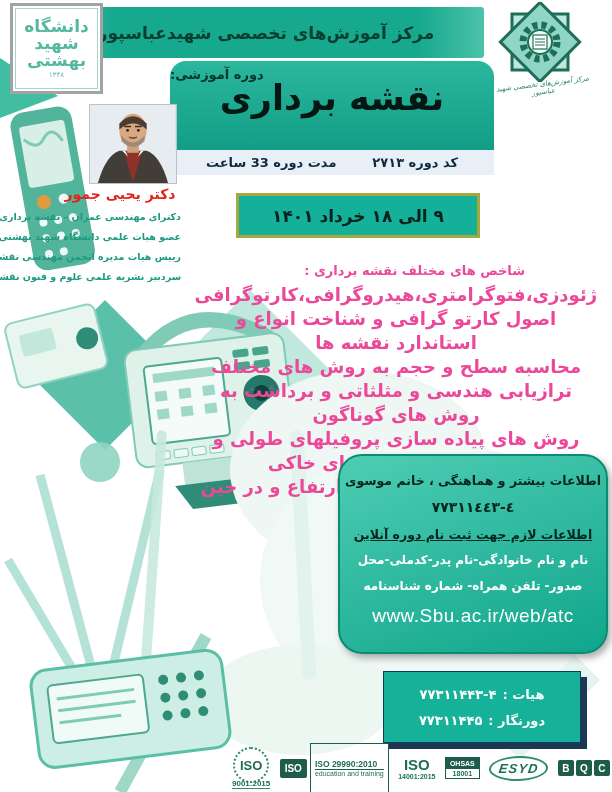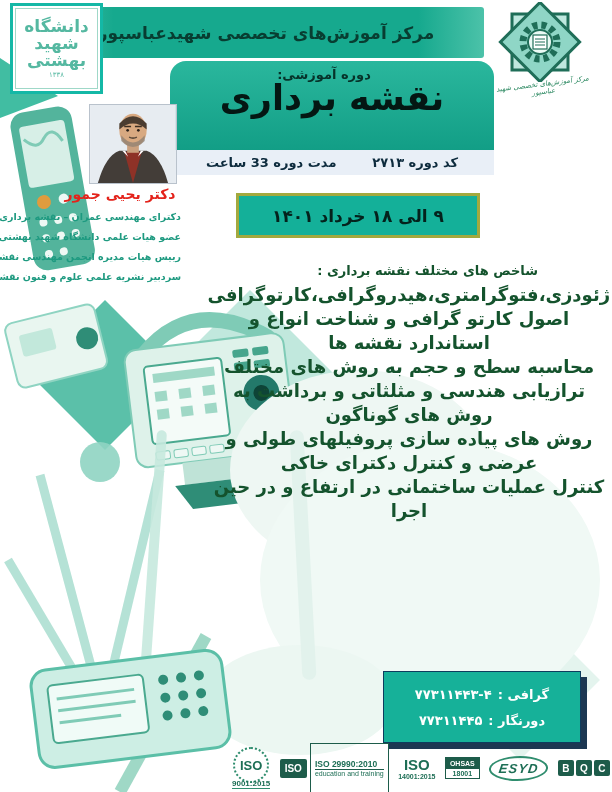--- a/index.html
+++ b/index.html
@@ -9,55 +9,55 @@
   .layer { position:absolute; z-index:1; }
   #bg-art { position:absolute; left:0; top:0; z-index:0; }
 
   
   .header-bar { left:48px; top:7px; width:436px; height:51px;
     background:linear-gradient(90deg,#4cc2a9 0%,#16a98e 15%,#16a98e 85%,#4cc2a9 100%);
     border-radius:3px; display:flex; align-items:center; justify-content:center; }
   .header-title { font-size:17px; font-weight:bold; color:#083d31; }
 
   .stamp { left:10px; top:3px; width:93px; height:91px; background:#fff;
-    border:3px solid #14b8a6; box-shadow:inset 0 0 0 2px #fff, inset 0 0 0 3px #9fd8c8;
+    border:3px solid #a3a3a3; box-shadow:inset 0 0 0 2px #fff, inset 0 0 0 3px #9fd8c8;
     display:flex; flex-direction:column; align-items:center; justify-content:center; }
   .stamp-line { font-size:17px; font-weight:bold; color:#55b8a1; line-height:17px;
     letter-spacing:-1px; }
   .stamp-year { font-size:7px; color:#55b8a1; letter-spacing:2px; margin-top:2px; }
 
   .emblem { left:494px; top:2px; width:92px; height:80px; }
   .emblem-caption { left:488px; top:80px; width:110px; font-size:7px; font-style:italic;
     color:#2e8a63; transform:rotate(-7deg); text-align:center; }
 
   
   .course-box { left:170px; top:61px; width:324px; height:89px;
     background:linear-gradient(180deg,#2ab79d,#129e86); border-radius:16px 16px 0 0; }
-  .course-label { text-align:center; padding:6px 16px 0 0; font-size:13px;
+  .course-label { text-align:left; padding:6px 16px 0 0; font-size:13px;
     font-weight:bold; color:#06332a; }
   .course-title { text-align:center; font-size:35px; font-weight:bold; color:#041713;
     margin-top:-4px; }
   .code-strip { left:170px; top:150px; width:324px; height:25px; background:#e9eff7;
     display:flex; align-items:center; justify-content:space-evenly; }
   .code-strip span { font-size:13px; font-weight:bold; color:#0d2b3d; }
 
   .date-box { left:236px; top:193px; width:244px; height:45px; background:#14b099;
     border:3px solid #a3a93e; display:flex; align-items:center; justify-content:center; }
   .date-text { font-size:17px; font-weight:bold; color:#04221c; }
 
   
   .portrait { left:89px; top:104px; width:88px; height:80px; border:1px solid #b9c2cc; }
   .instructor-name { left:50px; top:186px; width:140px; text-align:center;
     font-size:14px; font-weight:bold; color:#e4231b; }
   .credentials { left:0px; top:207px; width:181px; }
   .cred-line { font-size:9.5px; font-weight:bold; color:#1e9a80; line-height:20px;
     white-space:nowrap; text-align:left; }
 
   
-  .topics { left:208px; top:258px; width:402px; color:#14532d; }
+  .topics { left:195px; top:258px; width:402px; color:#ec4899; }
   .topics-heading { font-size:13px; font-weight:bold; text-align:right;
     margin-right:72px; line-height:25px; }
   .topic-line { font-size:18px; font-weight:bold; text-align:center; line-height:24px; }
 
   
   .contact-box { left:338px; top:454px; width:270px; height:200px; border-radius:24px;
     background:linear-gradient(160deg,#4ecdb4,#10a68c); border:2px solid #0c8a72;
     box-shadow:3px 4px 7px rgba(70,70,70,.45); text-align:center; padding-top:16px; }
   .contact-info { font-size:12.5px; font-weight:bold; color:#06251e; line-height:18px; }
   .contact-phone { font-size:14px; font-weight:bold; color:#06251e; letter-spacing:1px;
@@ -268,24 +268,32 @@
   <div class="layer topics" dir="rtl">
     <div class="topics-heading">شاخص های مختلف نقشه برداری :</div>
     <div class="topic-line">ژئودزی،فتوگرامتری،هیدروگرافی،کارتوگرافی</div>
     <div class="topic-line">اصول کارتو گرافی و شناخت انواع و استاندارد نقشه ها</div>
     <div class="topic-line">محاسبه سطح و حجم به روش های مختلف</div>
     <div class="topic-line">ترازیابی هندسی و مثلثاتی و برداشت به روش های گوناگون</div>
     <div class="topic-line">روش های پیاده سازی پروفیلهای طولی و عرضی و کنترل دکترای خاکی</div>
     <div class="topic-line">کنترل عملیات ساختمانی در ارتفاع و در حین اجرا</div>
   </div>
 
+  <div class="layer contact-box">
+    <div class="contact-info" dir="rtl">اطلاعات بیشتر و هماهنگی ، خانم موسوی</div>
+    <div class="contact-phone" dir="ltr">۷۷۳۱۱٤٤۳-٤</div>
+    <div class="contact-reg-heading" dir="rtl">اطلاعات لازم جهت ثبت نام دوره آنلاین</div>
+    <div class="contact-fields" dir="rtl">نام و نام خانوادگی-نام پدر-کدملی-محل</div>
+    <div class="contact-fields" dir="rtl">صدور- تلفن همراه- شماره شناسنامه</div>
+    <div class="contact-site">www.Sbu.ac.ir/web/atc</div>
+  </div>
 
   <div class="layer phone-box" dir="rtl">
     <div class="phone-line">
-      <span>گرافی :</span>
+      <span>هیات :</span>
       <span dir="ltr">۷۷۳۱۱۴۴۳-۴</span>
     </div>
     <div class="phone-line">
       <span>دورنگار :</span>
       <span dir="ltr">۷۷۳۱۱۴۴۵</span>
     </div>
   </div>
 
   <div class="layer cert-row">
     <div class="cert">

